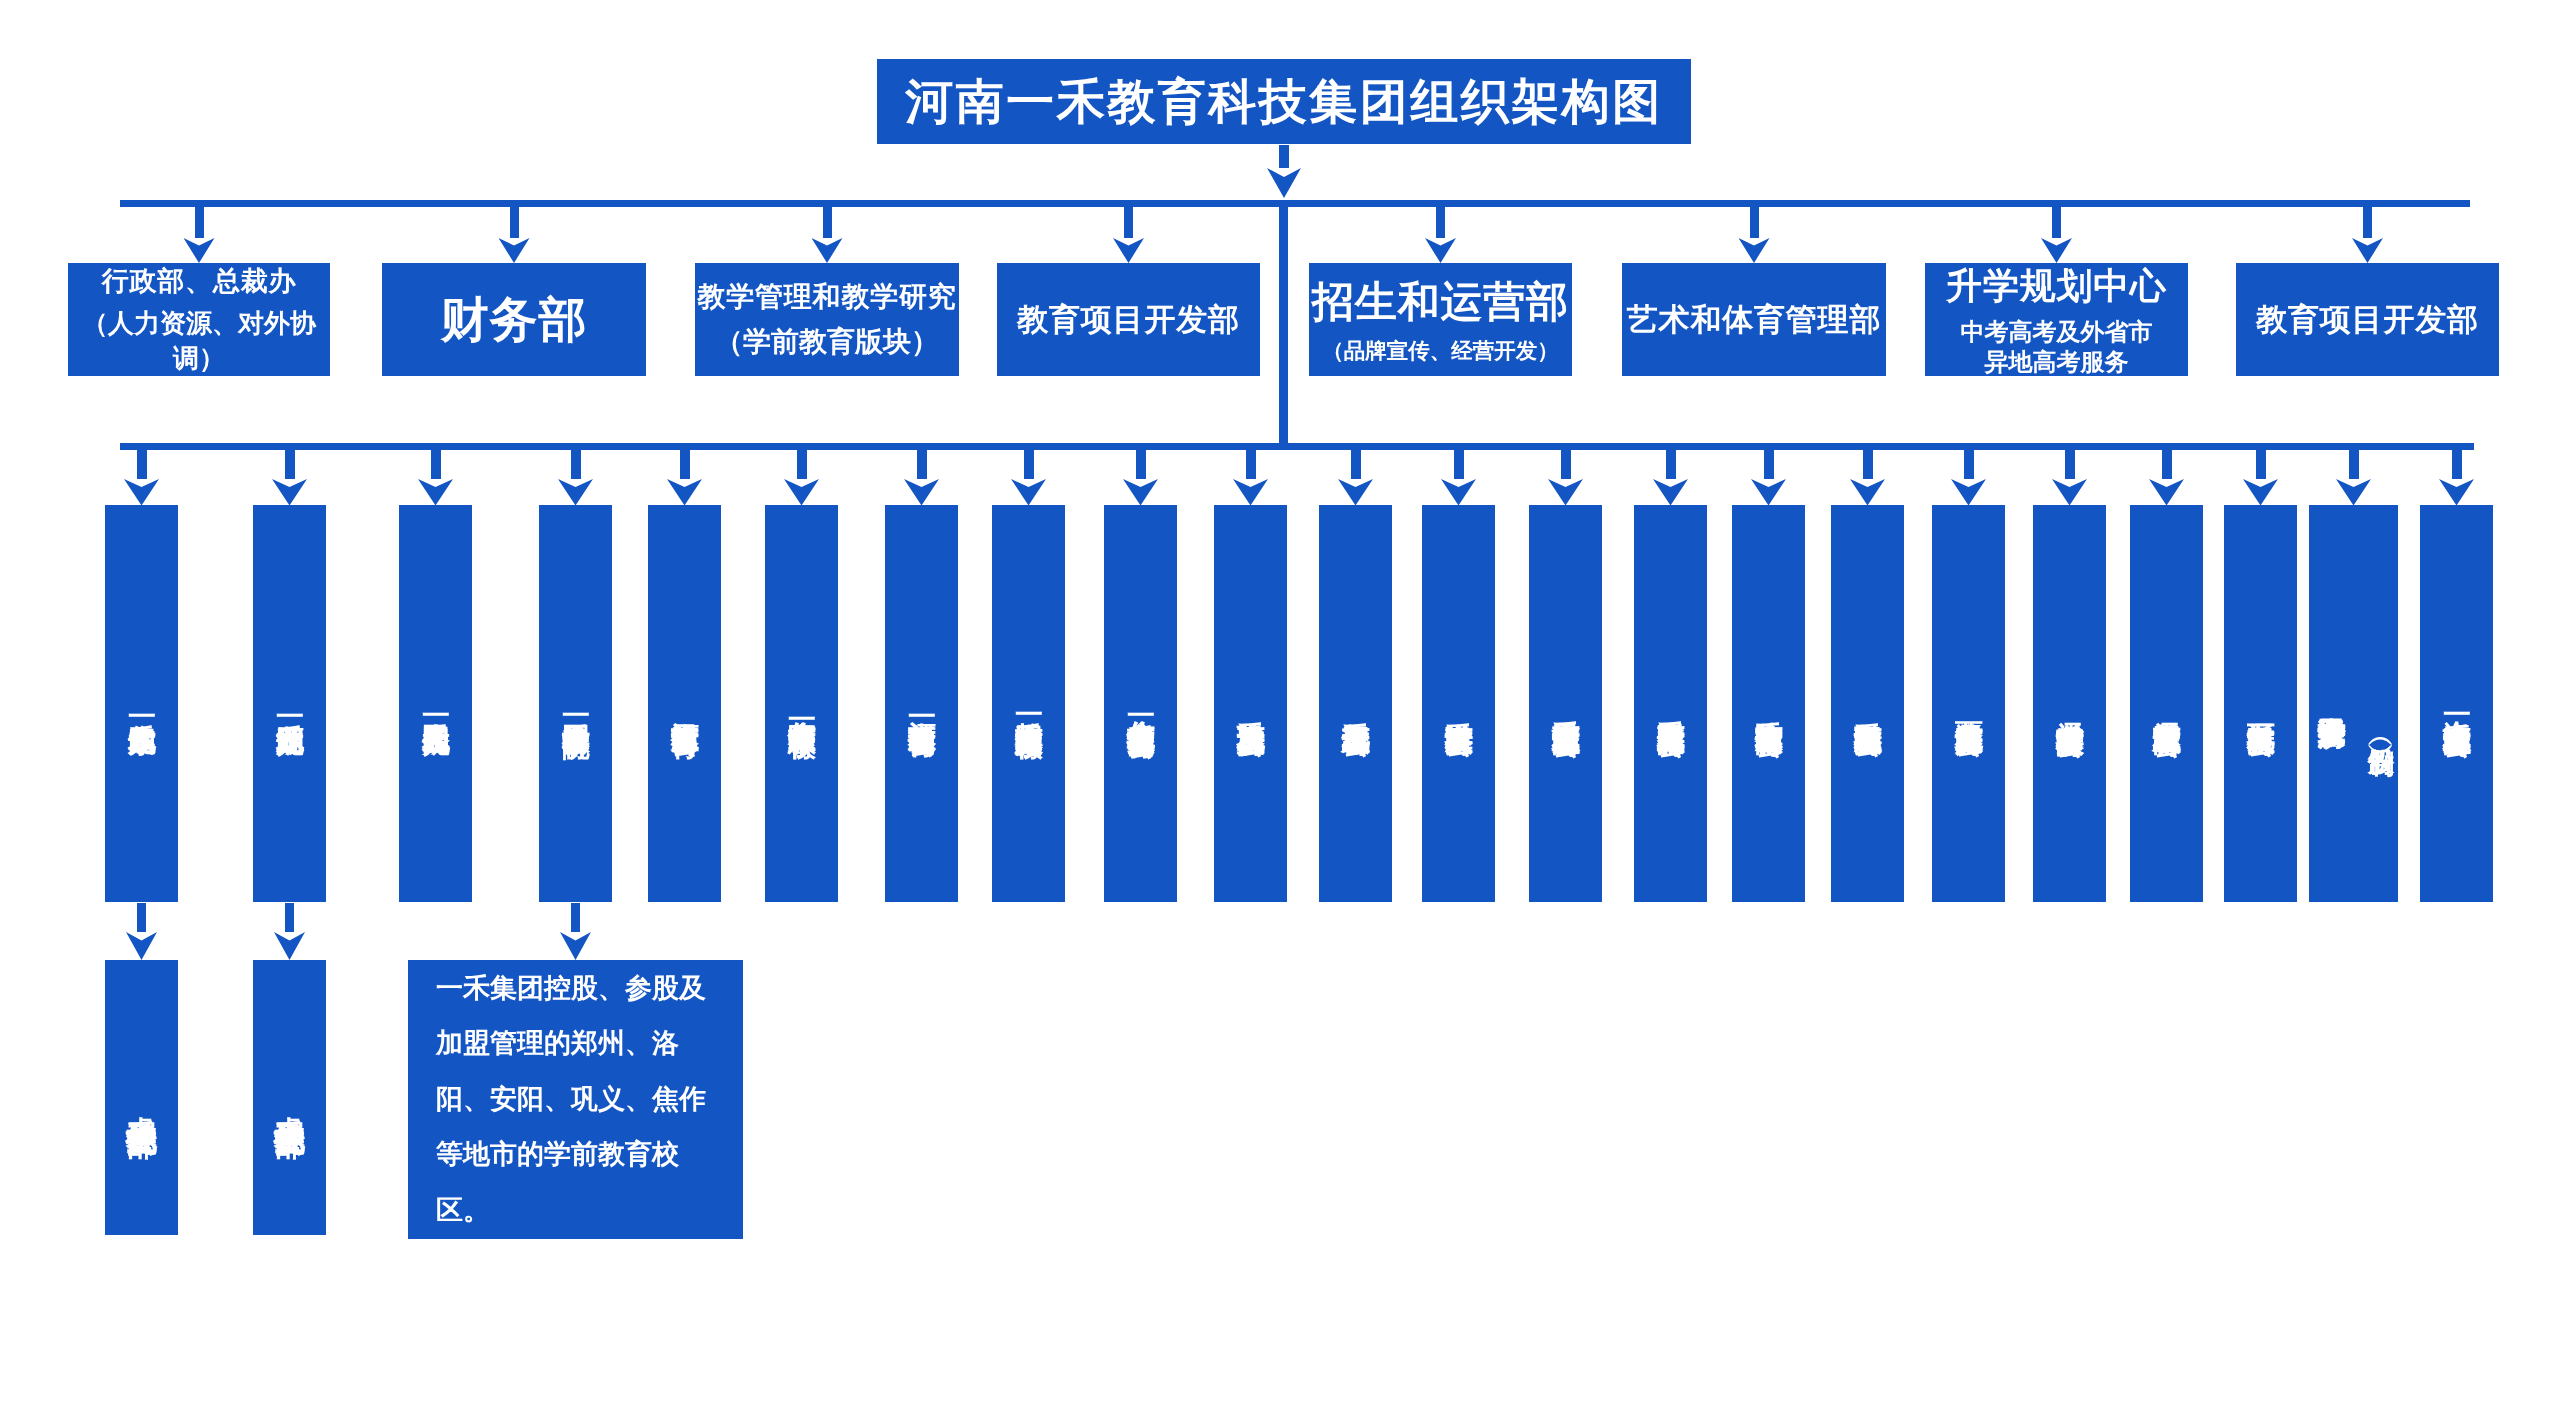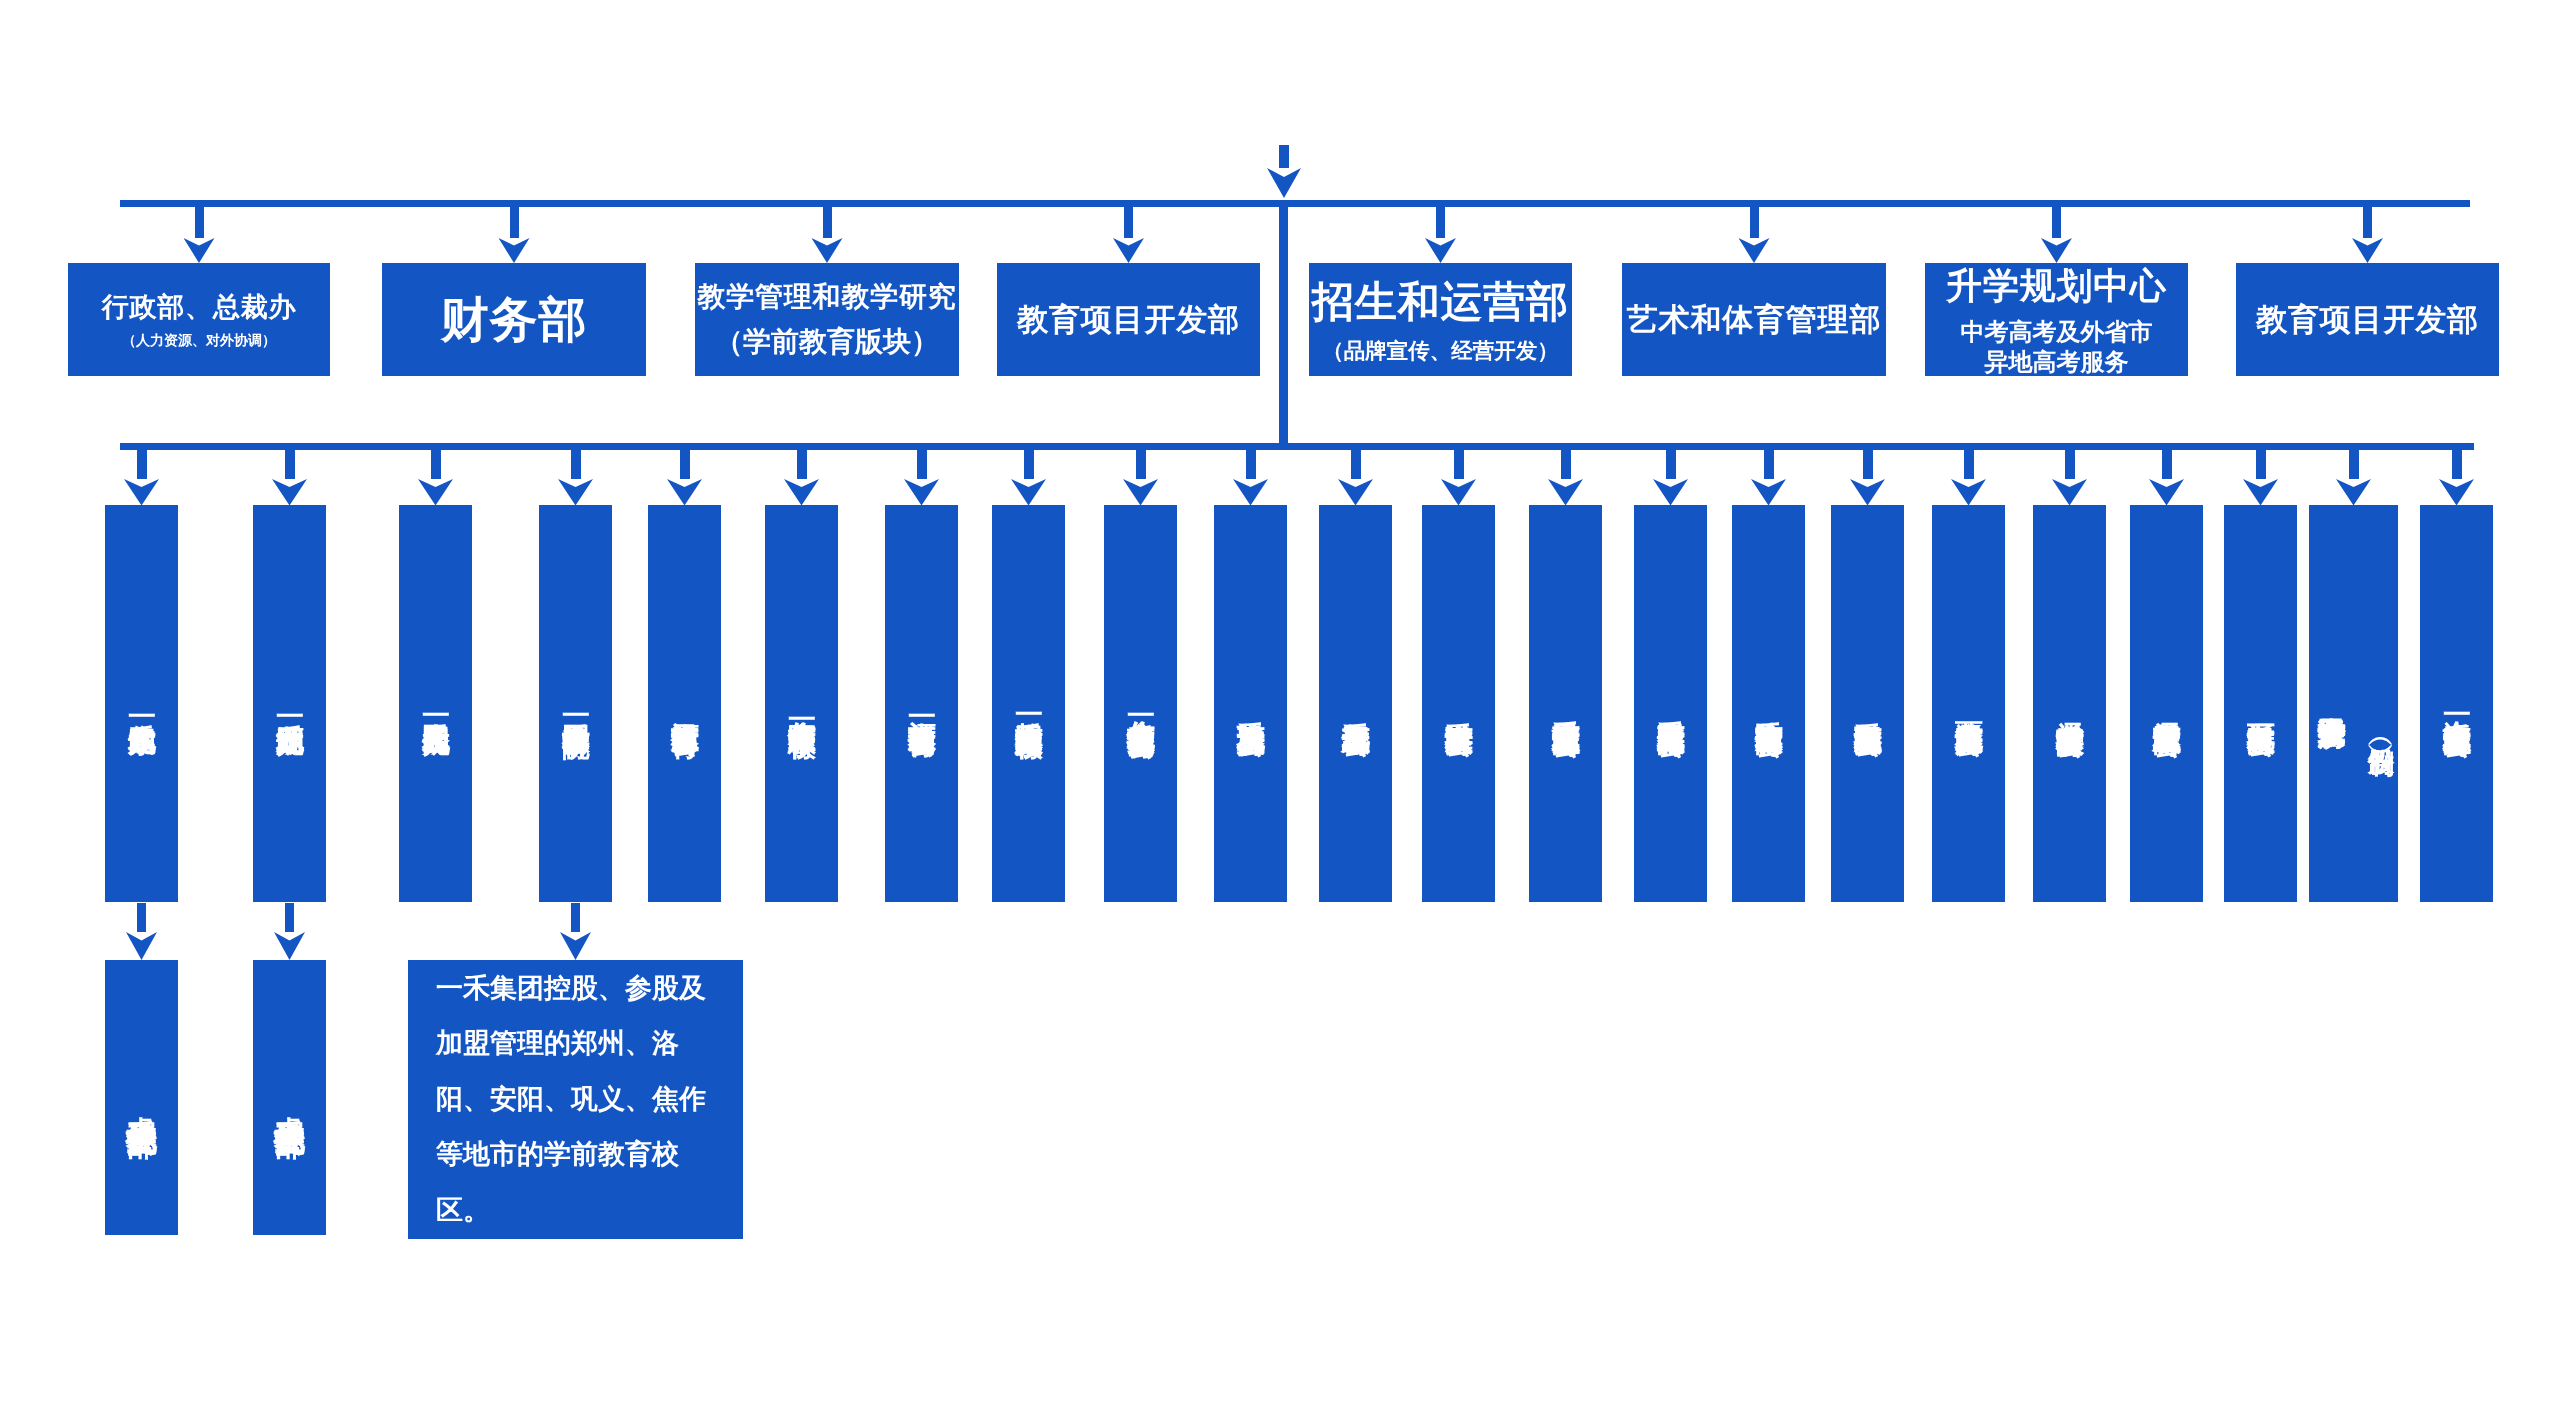--- a/index.html
+++ b/index.html
@@ -37,21 +37,21 @@
   .cell { position: absolute; top: 0; display: flex; flex-direction: column; align-items: center; }
 
   
   .dept-cell .arr .stem { height: 31px; }
   .dept-cell .arr .head { width: 31px; height: 25px; }
   .dept-box { width: 100%; height: 113px; background: var(--blue); color: var(--fg);
     display: flex; flex-direction: column; justify-content: center; align-items: center; gap: 6.6px; text-align: center; }
   .dept-name { font-size: 31px; letter-spacing: 0.8px; }
   .dept-sub  { font-size: 23px; }
   .dept-cell:nth-child(1) .dept-name { font-size: 27px; }
-  .dept-cell:nth-child(1) .dept-sub  { font-size: 14px; }
+  .dept-cell:nth-child(1) .dept-sub  { font-size: 26px; }
   .dept-cell:nth-child(2) .dept-name { font-size: 48px; }
   .dept-cell:nth-child(3) .dept-name { font-size: 28px; }
   .dept-cell:nth-child(3) .dept-sub  { font-size: 28px; }
   .dept-cell:nth-child(5) .dept-name { font-size: 42px; }
   .dept-cell:nth-child(5) .dept-sub  { font-size: 21.5px; }
   .dept-cell:nth-child(7) .dept-name { font-size: 36px; }
   .dept-cell:nth-child(7) .dept-sub  { font-size: 24px; max-width: 207px; line-height: 1.25; }
 
   
   .co-cell .arr .stem { height: 29px; width: 10px; }
@@ -72,20 +72,23 @@
   .child-box span { writing-mode: vertical-rl; font-size: 31px; line-height: 1; letter-spacing: 1.7px; }
   .note-box { width: 100%; height: 279px; background: var(--blue); color: var(--fg);
     display: flex; align-items: center; padding: 4px 28px; }
   .note-box div { font-size: 27px; line-height: 2.05; text-align: left; }
 </style>
 </head>
 <body>
 
 <div id="canvas">
 
+  <div id="title-box">
+    <span>河南一禾教育科技集团组织架构图</span>
+  </div>
 
   <div class="arr" id="title-arrow">
     <div class="stem"></div>
     <div class="head"></div>
   </div>
   <div id="rail-1" class="line"></div>
   <div id="center-stem" class="line"></div>
   <div id="rail-2" class="line"></div>
 
   <div id="dept-row" class="row">

